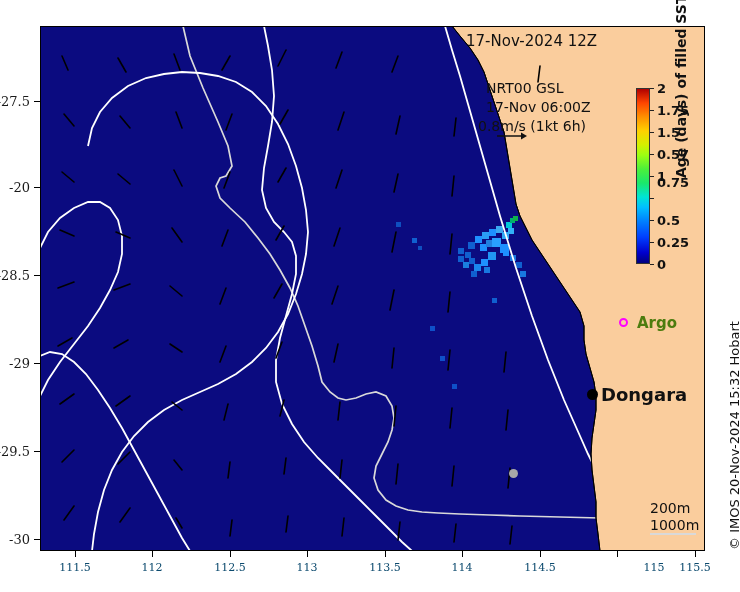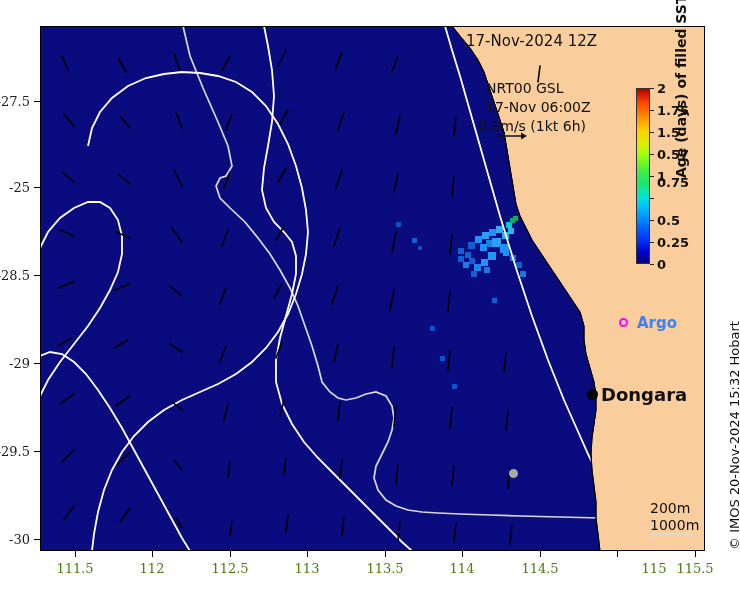--- a/index.html
+++ b/index.html
@@ -47,22 +47,22 @@
   
   .tick-line {
     position: absolute;
     background: #000000;
   }
   .xtick-line { width: 1px; height: 6px; top: 551px; }
   .ytick-line { height: 1px; width: 6px; left: 34px; }
   .xtick-label {
     position: absolute;
     top: 561px;
-    font-size: 13px;
-    color: #4d7c0f;
+    font-size: 11px;
+    color: #0c4a6e;
     transform: translateX(-50%);
     white-space: nowrap;
     font-family: "DejaVu Serif", serif;
   }
   .ytick-label {
     position: absolute;
     left: 30px;
     font-size: 13px;
     color: #1a1a1a;
     transform: translate(-100%, -50%);
@@ -102,21 +102,21 @@
     border: 2px solid #ff00ff;
     box-sizing: border-box;
     background: transparent;
   }
   #argo-label {
     position: absolute;
     left: 637px;
     top: 314px;
     font-size: 15px;
     font-weight: bold;
-    color: #3b82f6;
+    color: #4d7c0f;
   }
   #dongara-marker {
     position: absolute;
     left: 587px;
     top: 389px;
     width: 11px;
     height: 11px;
     border-radius: 50%;
     background: #000000;
   }
@@ -500,21 +500,21 @@
   <div class="xtick-label" style="left:695px">115.5</div>
 
   <div class="tick-line ytick-line" style="top:101px"></div>
   <div class="tick-line ytick-line" style="top:187px"></div>
   <div class="tick-line ytick-line" style="top:275px"></div>
   <div class="tick-line ytick-line" style="top:363px"></div>
   <div class="tick-line ytick-line" style="top:451px"></div>
   <div class="tick-line ytick-line" style="top:539px"></div>
 
   <div class="ytick-label" style="top:101px">-27.5</div>
-  <div class="ytick-label" style="top:187px">-25</div>
+  <div class="ytick-label" style="top:187px">-20</div>
   <div class="ytick-label" style="top:275px">-28.5</div>
   <div class="ytick-label" style="top:363px">-29</div>
   <div class="ytick-label" style="top:451px">-29.5</div>
   <div class="ytick-label" style="top:539px">-30</div>
 
   <div id="credit">© IMOS 20-Nov-2024 15:32 Hobart</div>
 
 </div>
 
 </body></html>

